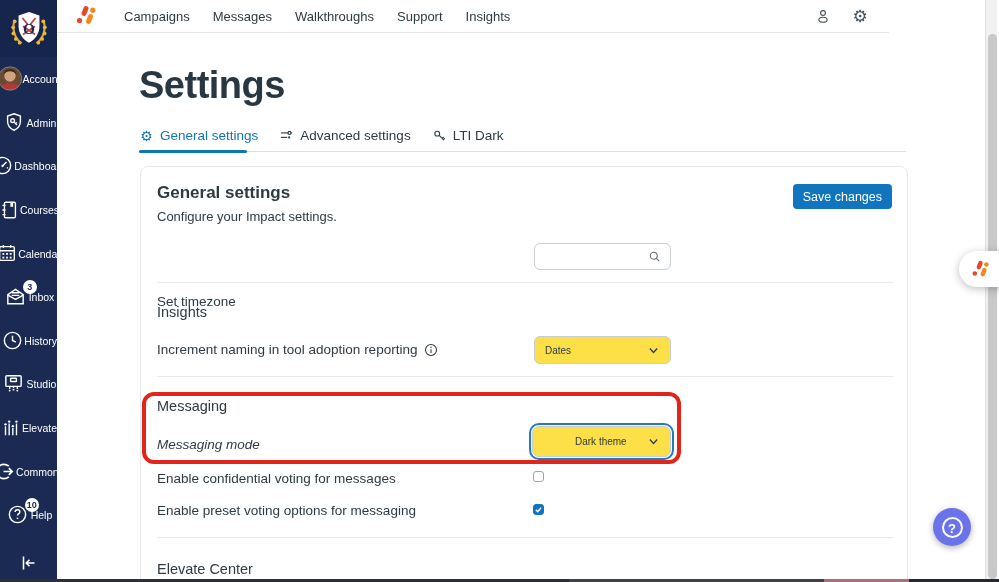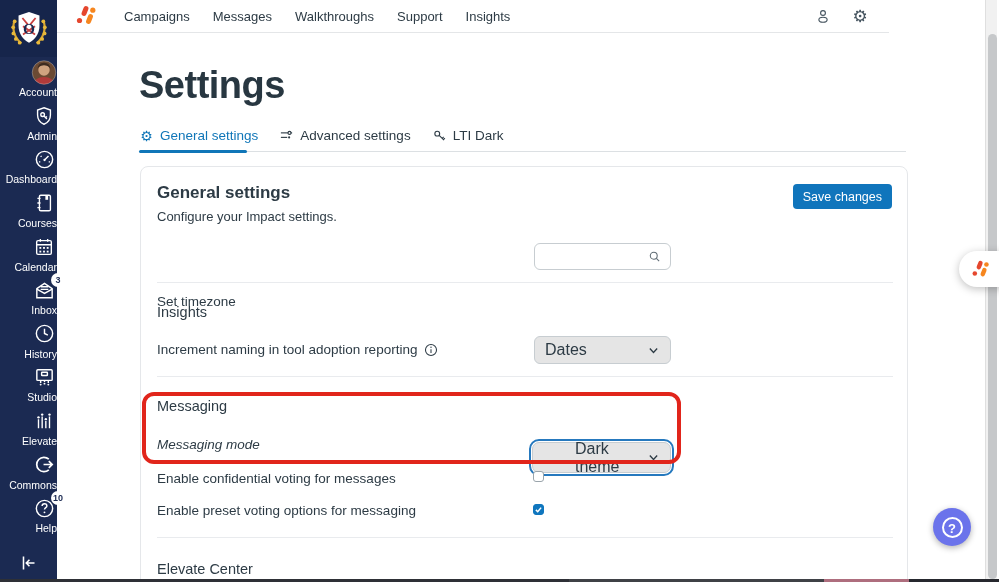--- a/index.html
+++ b/index.html
@@ -4,21 +4,21 @@
 <style>
   * { margin:0; padding:0; box-sizing:border-box; }
   html,body { width:999px; height:582px; overflow:hidden; background:#fff;
     font-family:"Liberation Sans", sans-serif; color:#2D3B45; }
   .stage { position:relative; width:999px; height:582px; }
 
   
   .sidebar { position:absolute; left:0; top:0; width:57px; height:582px; background:#1B2A52; z-index:5;
     display:flex; flex-direction:column; align-items:center; }
   .logo-box { width:57px; height:57px; display:flex; align-items:center; justify-content:center; background:#16254B; cursor:pointer; }
-  .side-item { width:57px; height:43.6px; display:flex; flex-direction:column; align-items:flex-end; justify-content:center;
+  .side-item { width:57px; height:43.6px; display:flex; flex-direction:row; align-items:center; justify-content:center;
     color:#fff; cursor:pointer; }
   .side-item .ic { position:relative; width:26px; height:26px; display:flex; align-items:center; justify-content:center; }
   .side-item .lbl { font-size:10.5px; margin-top:1px; white-space:nowrap; }
   .badge { position:absolute; top:-4px; right:-8px; background:#fff; color:#1B2A52; font-size:9px; font-weight:bold;
     min-width:14px; height:14px; line-height:14px; text-align:center; border-radius:8px; padding:0 2px; }
   .collapse-btn { position:absolute; bottom:6px; left:0; width:57px; height:26px; display:flex; align-items:center; justify-content:center; cursor:pointer; }
 
   
   .topbar { position:absolute; left:57px; top:0; width:832px; height:33px; background:#fff;
     border-bottom:1px solid #E4E6E8; display:flex; align-items:center; z-index:4; }
@@ -46,22 +46,22 @@
   .card .sub { position:absolute; left:16px; top:42px; font-size:13px; }
   .save-btn { position:absolute; right:15px; top:17px; height:25px; padding:0 10px; background:#1075BC; color:#fff;
     border:none; border-radius:4px; font-size:12.5px; font-family:inherit; cursor:pointer; }
   .divider { position:absolute; left:16px; width:736px; height:1px; background:#E9EBEE; }
   .row-label { position:absolute; left:16px; font-size:13.5px; display:flex; align-items:center; gap:7px; }
   .section-head { position:absolute; left:16px; font-size:14.5px; font-weight:500; }
   .tz-input { position:absolute; left:393px; top:76px; width:137px; height:27px; border:1px solid #C7CDD1; border-radius:6px;
     background:#fff; display:flex; align-items:center; }
   .tz-input input { flex:1; border:none; outline:none; height:100%; padding:0 4px 0 10px; font-size:12.5px; font-family:inherit; min-width:0; background:transparent; }
   .tz-input .search { margin-right:8px; width:15px; height:15px; }
-  .select { position:absolute; height:28px; width:137px; border:1px solid #C7CDD1; border-radius:6px; background:#e5e5e5;
-    display:flex; align-items:center; justify-content:space-between; padding:0 10px; font-size:16px; cursor:pointer; }
+  .select { position:absolute; height:28px; width:137px; border:1px solid #C7CDD1; border-radius:6px; background:#fde047;
+    display:flex; align-items:center; justify-content:space-between; padding:0 10px; font-size:10px; cursor:pointer; }
   .select .chev { width:13px; height:13px; display:flex; }
   .select.focused { height:31px; width:139px; outline:2px solid #2679BE; outline-offset:1px; border-radius:7px; }
   .info-ic { width:14px; height:14px; display:inline-flex; cursor:pointer; }
   .checkbox { position:absolute; left:392px; width:11px; height:11px; border:1px solid #9AA4AB; border-radius:3px; background:#fff; cursor:pointer; }
   .checkbox.checked { background:#0F76BE; border-color:#0F76BE; display:flex; align-items:center; justify-content:center; }
   .red-annotation { position:absolute; left:1px; top:225px; width:539px; height:72px; border:4px solid #E1251B;
     border-radius:12px; pointer-events:none; z-index:8; }
 
   
   .scroll-track { position:absolute; left:985px; top:0; width:12px; height:582px; background:#F1F1F1; border-left:1px solid #DFDFDF; z-index:6; }
@@ -347,21 +347,21 @@
       <span class="chev">
         <svg width="13" height="13" viewBox="0 0 16 16" fill="none" stroke="#2D3B45" stroke-width="1.6">
           <path d="M3.5 5.5 L8 10.5 L12.5 5.5"></path>
         </svg>
       </span>
     </div>
     <div class="divider" style="top:209px;"></div>
 
     <div class="section-head" style="top:231px;">Messaging</div>
     <div class="row-label" style="top:270px;font-style:italic;">Messaging mode</div>
-    <div class="select focused" style="left:391px; top:275px;padding-left:42px;">
+    <div class="select focused" style="left:391px; top:259px;padding-left:42px;">
       <span>Dark theme</span>
       <span class="chev">
         <svg width="13" height="13" viewBox="0 0 16 16" fill="none" stroke="#2D3B45" stroke-width="1.6">
           <path d="M3.5 5.5 L8 10.5 L12.5 5.5"></path>
         </svg>
       </span>
     </div>
     <div class="red-annotation"></div>
 
     <div class="row-label" style="top:304px;">Enable confidential voting for messages</div>

